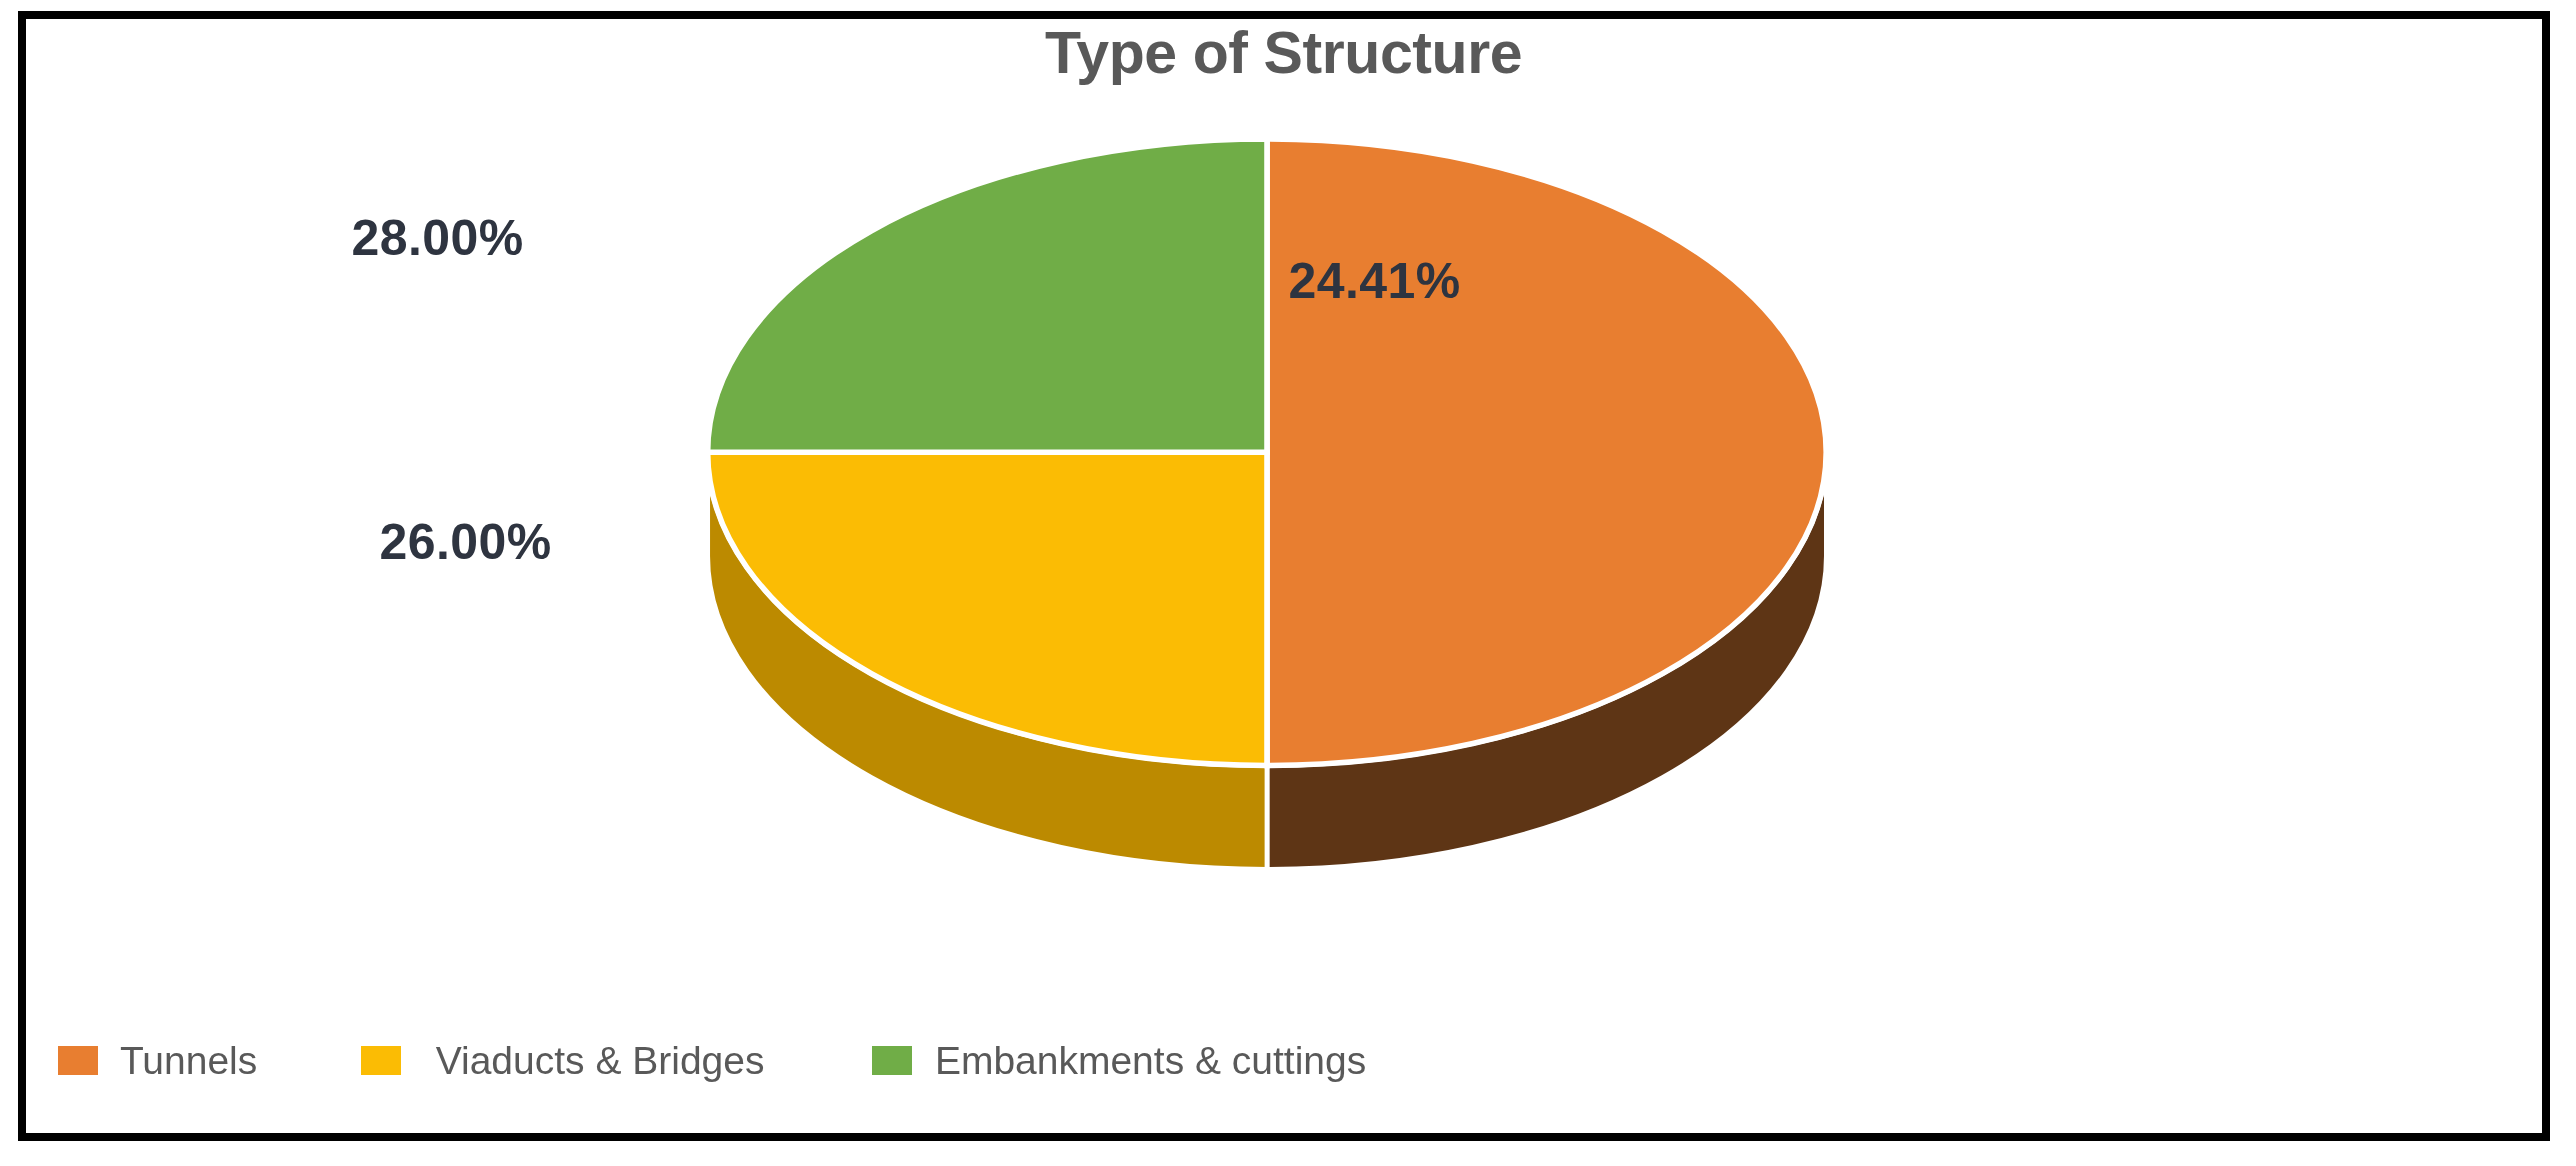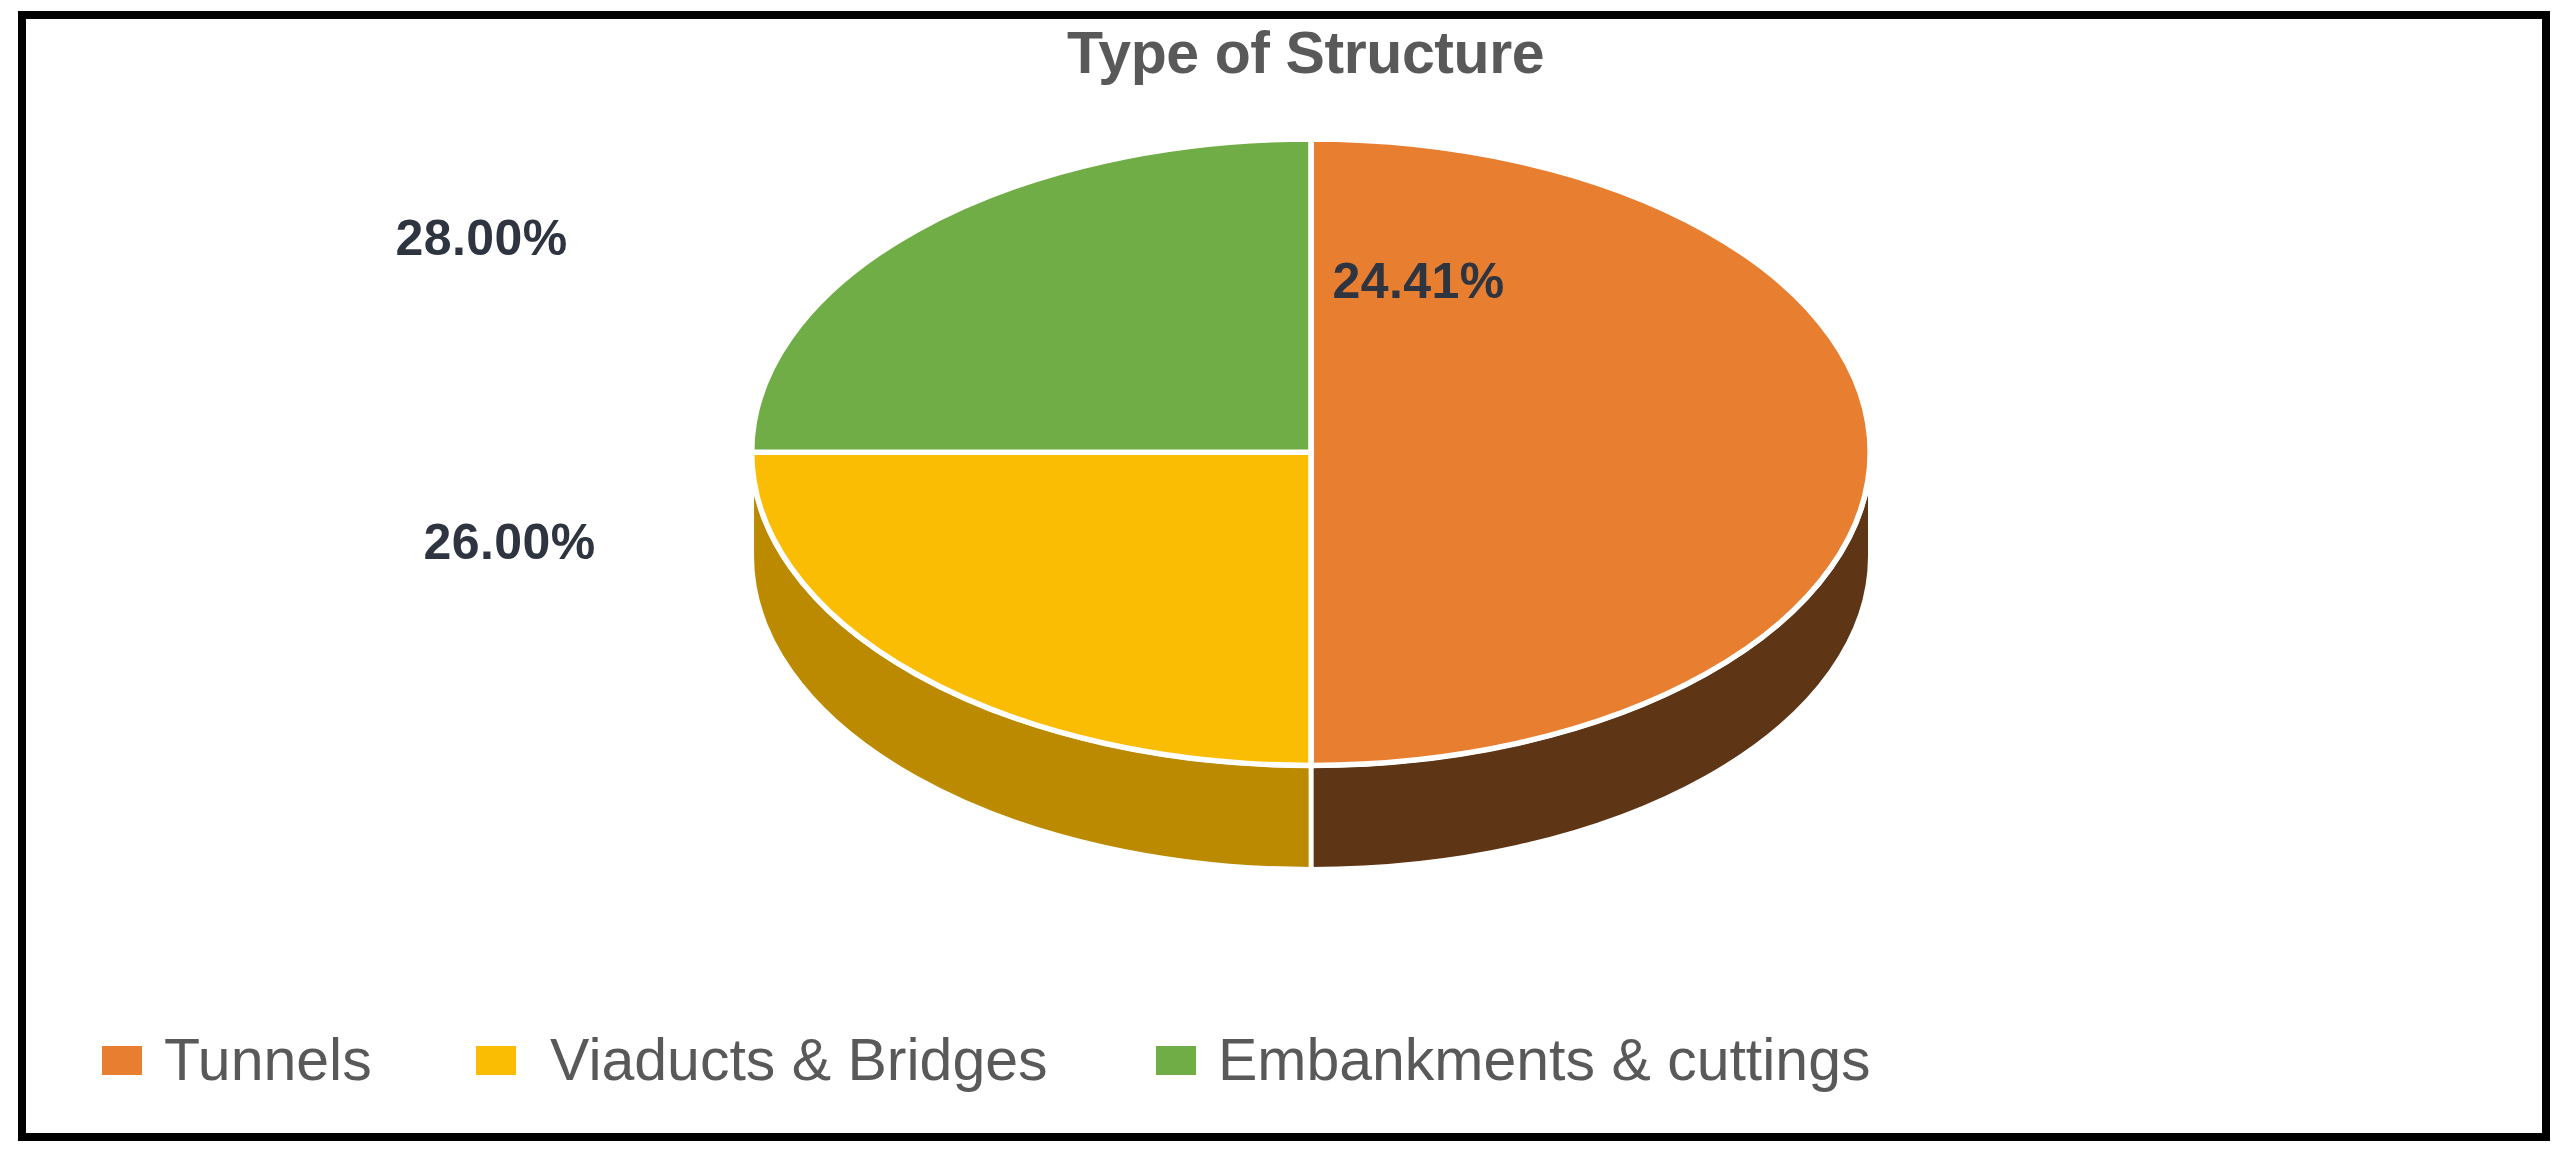--- a/index.html
+++ b/index.html
@@ -16,21 +16,20 @@
 
   #chart-frame {
     position: absolute;
     left: 17.6px;
     top: 11.2px;
     width: 2532px;
     height: 1130px;
     box-sizing: border-box;
     border: 8.8px solid #000000;
     background: #ffffff;
-    padding-left: 44px;
   }
 
   #chart-inner {
     position: relative;
     width: 100%;
     height: 100%;
     background: #ffffff;
   }
 
   #chart-title {
@@ -93,21 +92,21 @@
   #legend-item-viaducts  { margin-left: 104px; gap: 12px; }
   #legend-item-embank    { margin-left: 108px; }
 
   .legend-swatch {
     width: 40px;
     height: 29px;
     flex: 0 0 auto;
   }
   .legend-label {
     margin-left: 22.4px;
-    font-size: 59px;
+    font-size: 39px;
     color: #595959;
     line-height: 1.0;
   }
 </style>
 </head>
 <body>
 
 <div id="chart-frame">
   <div id="chart-inner">
 

